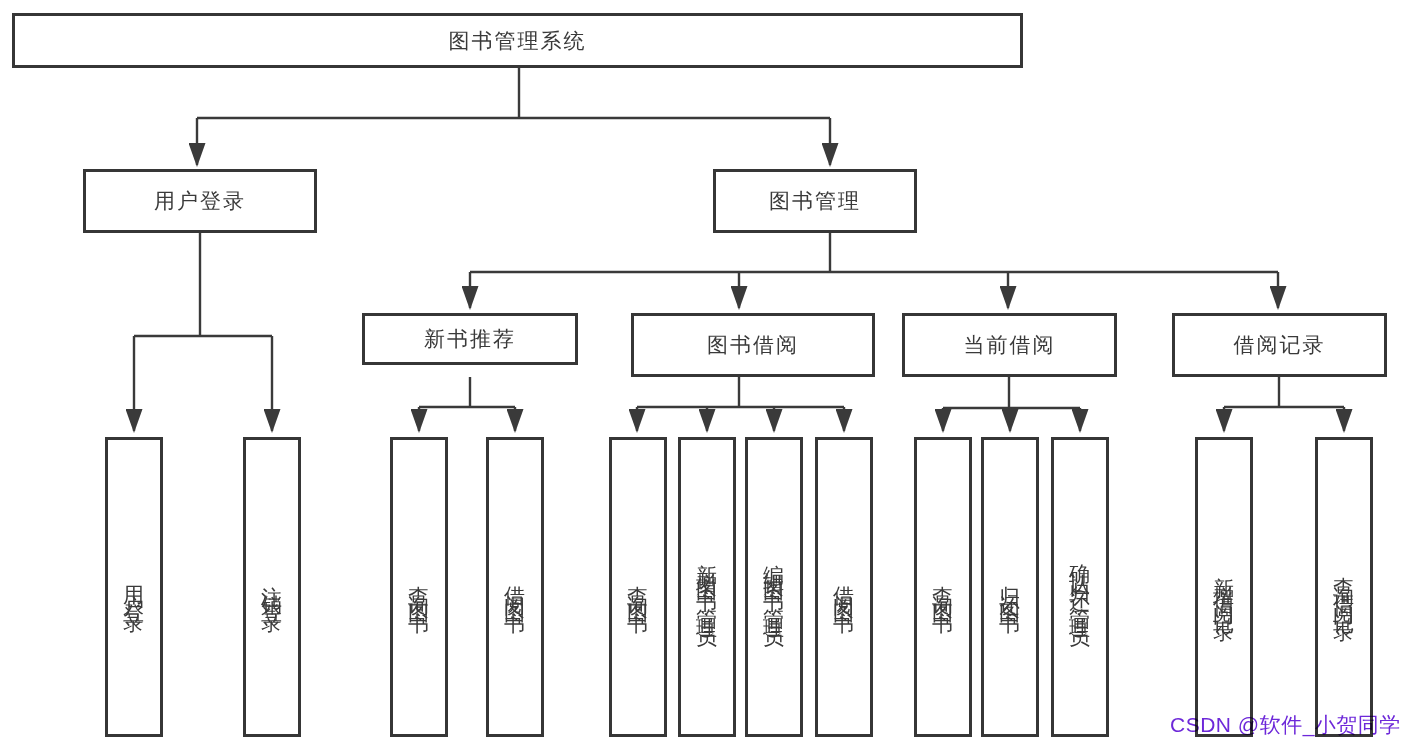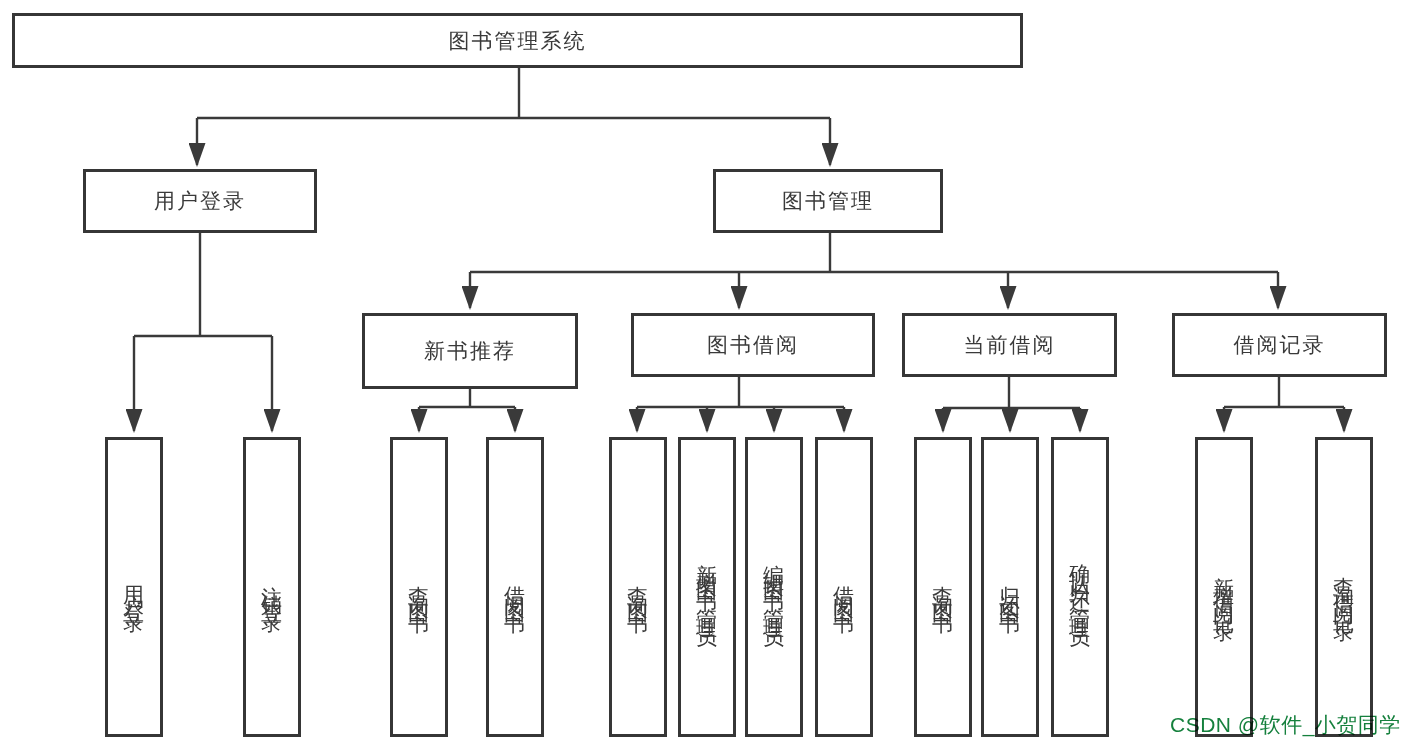--- a/index.html
+++ b/index.html
@@ -46,21 +46,21 @@
     letter-spacing: 9px;
     color: #3a3a3a;
     white-space: nowrap;
   }
   .watermark {
     position: absolute;
     left: 1170px;
     top: 711px;
     font-size: 21px;
     letter-spacing: 0.5px;
-    color: #15803d;
+    color: #6d28d9;
     white-space: nowrap;
     z-index: 10;
     mix-blend-mode: multiply;
   }
 </style>
 </head>
 <body>
 
 <div class="canvas">
 
@@ -114,25 +114,25 @@
     </g>
   </svg>
 
   <div class="node" style="left:12px; top:13px; width:1011px; height:55px;">
     <span class="hlabel">图书管理系统</span>
   </div>
 
   <div class="node" style="left:83px; top:169px; width:234px; height:64px;">
     <span class="hlabel">用户登录</span>
   </div>
-  <div class="node" style="left:713px; top:169px; width:230px; height:64px;">
+  <div class="node" style="left:713px; top:169px; width:204px; height:64px;">
     <span class="hlabel">图书管理</span>
   </div>
 
-  <div class="node" style="left:362px; top:313px; width:216px; height:76px;">
+  <div class="node" style="left:362px; top:313px; width:216px; height:52px;">
     <span class="hlabel">新书推荐</span>
   </div>
   <div class="node" style="left:631px; top:313px; width:244px; height:64px;">
     <span class="hlabel">图书借阅</span>
   </div>
   <div class="node" style="left:902px; top:313px; width:215px; height:64px;font-family:Liberation Mono, monospace;">
     <span class="hlabel">当前借阅</span>
   </div>
   <div class="node" style="left:1172px; top:313px; width:215px; height:64px;">
     <span class="hlabel">借阅记录</span>

